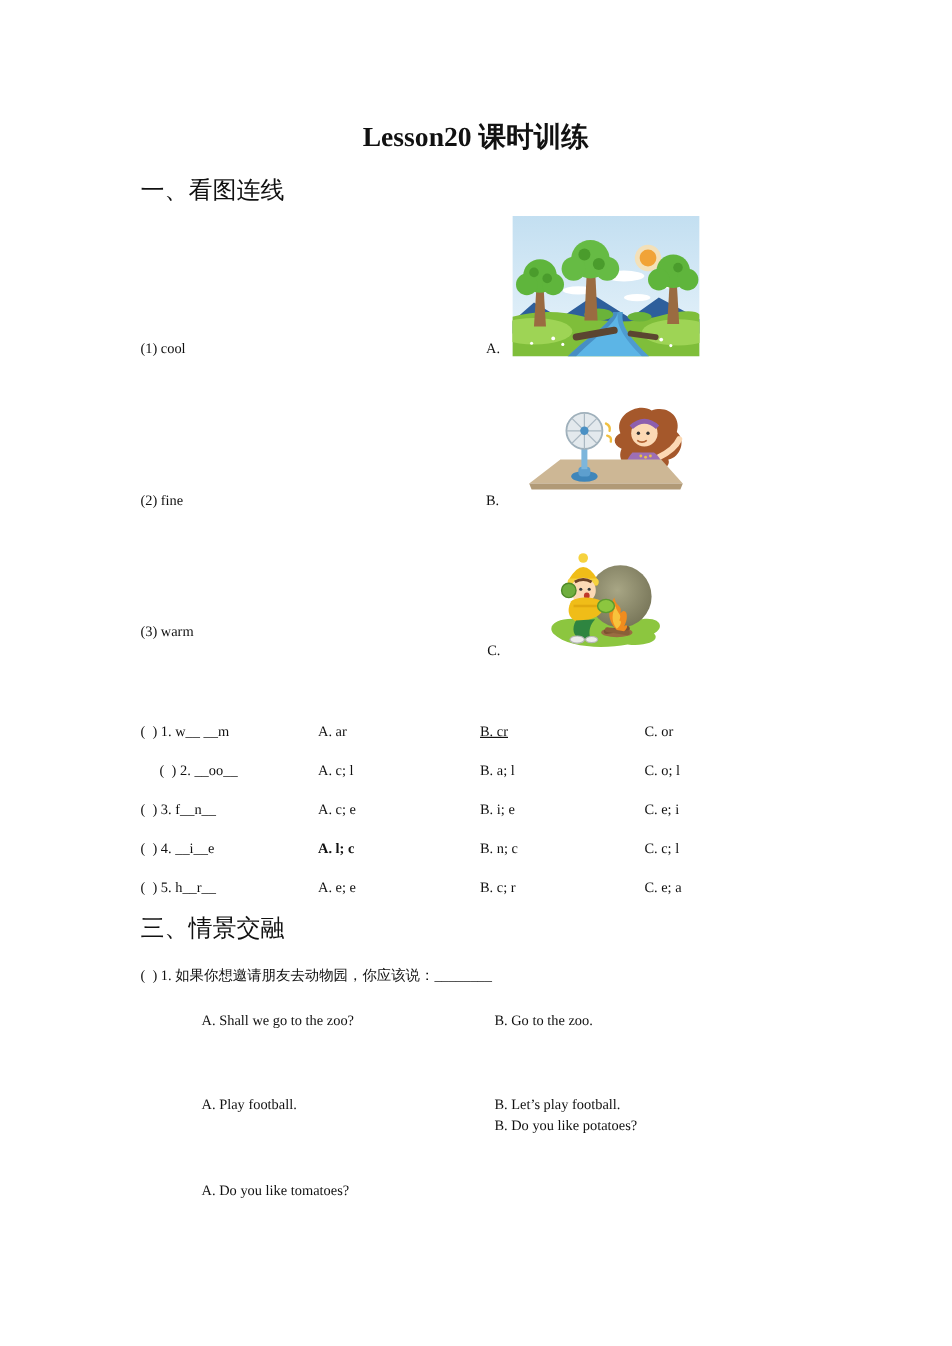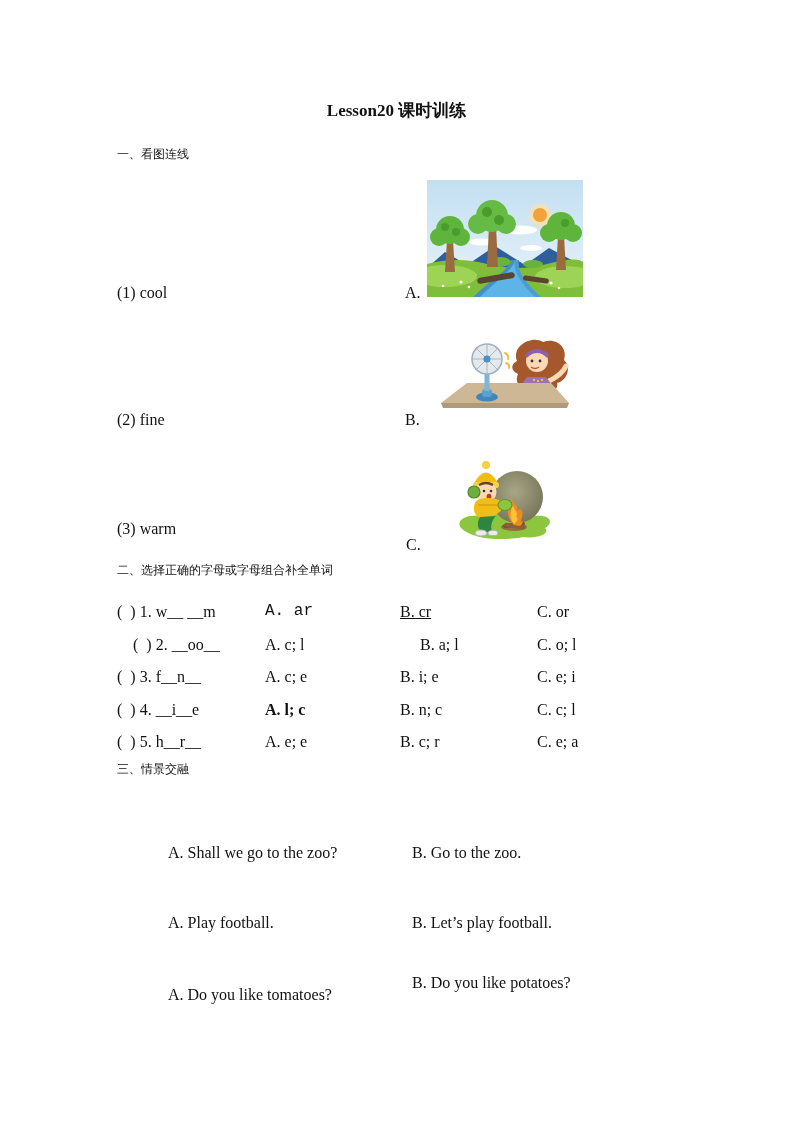--- a/index.html
+++ b/index.html
@@ -1,20 +1,20 @@
 <!DOCTYPE html>
 <html><head>
 <meta charset="utf-8">
 <style>
   html,body{margin:0;padding:0;background:#ffffff;}
   .page{position:relative;width:793px;height:1122px;background:#ffffff;overflow:hidden;
         font-family:"Liberation Serif","DejaVu Serif",serif;color:#111;}
-  .abs{position:absolute;font-size:16px;line-height:1.2;white-space:pre;}
-  .title{left:0;top:101px;width:100%;text-align:center;font-weight:700;font-size:17px;}
-  .heading{font-size:12px;}
+  .abs{position:absolute;font-size:12px;line-height:1.2;white-space:pre;}
+  .title{left:0;top:101px;width:100%;text-align:center;font-weight:700;font-size:23px;}
+  .heading{font-size:20px;}
   .pic{position:absolute;}
   svg{display:block;}
 </style>
 </head>
 <body>
 
 <div class="page">
 
   <div class="abs title">Lesson20 课时训练</div>
 
@@ -167,51 +167,51 @@
         <path d="M27,65 C23,72 25,78 30,80 L39,80 C37,74 39,68 43,64 Z" fill="#2e8540"></path>
         <ellipse cx="28" cy="81" rx="6" ry="3" fill="#ececec" stroke="#b5b5b5" stroke-width="1"></ellipse>
         <ellipse cx="40" cy="81" rx="5" ry="2.6" fill="#ececec" stroke="#b5b5b5" stroke-width="1"></ellipse>
       </g>
     </svg>
   </div>
 
   <div class="abs" style="left:117px;top:519px;">(3) warm</div>
   <div class="abs" style="left:406px;top:535px;">C.</div>
 
-  <div class="abs heading" style="left:117px;top:563px;">二、选择正确的字母或字母组合补全单词</div>
 
   <div class="abs" style="left:117px;top:602px;">(  ) 1. w__ __m</div>
-  <div class="abs" style="left:265px;top:602px;font-family:Liberation Mono, monospace;">A. ar</div>
+  <div class="abs" style="left:265px;top:602px;">A. ar</div>
   <div class="abs" style="left:400px;top:602px;text-decoration:underline;">B. cr</div>
   <div class="abs" style="left:537px;top:602px;">C. or</div>
 
   <div class="abs" style="left:117px;top:635px;margin-left:16px;">(  ) 2. __oo__</div>
   <div class="abs" style="left:265px;top:635px;">A. c; l</div>
-  <div class="abs" style="left:420px;top:635px;text-align:right;">B. a; l</div>
+  <div class="abs" style="left:400px;top:635px;text-align:right;">B. a; l</div>
   <div class="abs" style="left:537px;top:635px;">C. o; l</div>
 
   <div class="abs" style="left:117px;top:667px;">(  ) 3. f__n__</div>
   <div class="abs" style="left:265px;top:667px;">A. c; e</div>
   <div class="abs" style="left:400px;top:667px;">B. i; e</div>
   <div class="abs" style="left:537px;top:667px;">C. e; i</div>
 
   <div class="abs" style="left:117px;top:700px;">(  ) 4. __i__e</div>
   <div class="abs" style="left:265px;top:700px;font-weight:bold;">A. l; c</div>
   <div class="abs" style="left:400px;top:700px;">B. n; c</div>
   <div class="abs" style="left:537px;top:700px;">C. c; l</div>
 
   <div class="abs" style="left:117px;top:732px;">(  ) 5. h__r__</div>
   <div class="abs" style="left:265px;top:732px;">A. e; e</div>
   <div class="abs" style="left:400px;top:732px;">B. c; r</div>
   <div class="abs" style="left:537px;top:732px;text-align:right;">C. e; a</div>
 
   <div class="abs heading" style="left:117px;top:762px;">三、情景交融</div>
 
+  <div class="abs" style="left:117px;top:806px;">(  ) 1. 如果你想邀请朋友去动物园，你应该说：________</div>
   <div class="abs" style="left:168px;top:843px;">A. Shall we go to the zoo?</div>
   <div class="abs" style="left:412px;top:843px;">B. Go to the zoo.</div>
 
   <div class="abs" style="left:168px;top:913px;">A. Play football.</div>
   <div class="abs" style="left:412px;top:913px;">B. Let’s play football.</div>
 
   <div class="abs" style="left:168px;top:985px;">A. Do you like tomatoes?</div>
-  <div class="abs" style="left:412px;top:973px;">B. Do you like potatoes?</div>
+  <div class="abs" style="left:412px;top:931px;">B. Do you like potatoes?</div>
 
 </div>
 
 </body></html>

